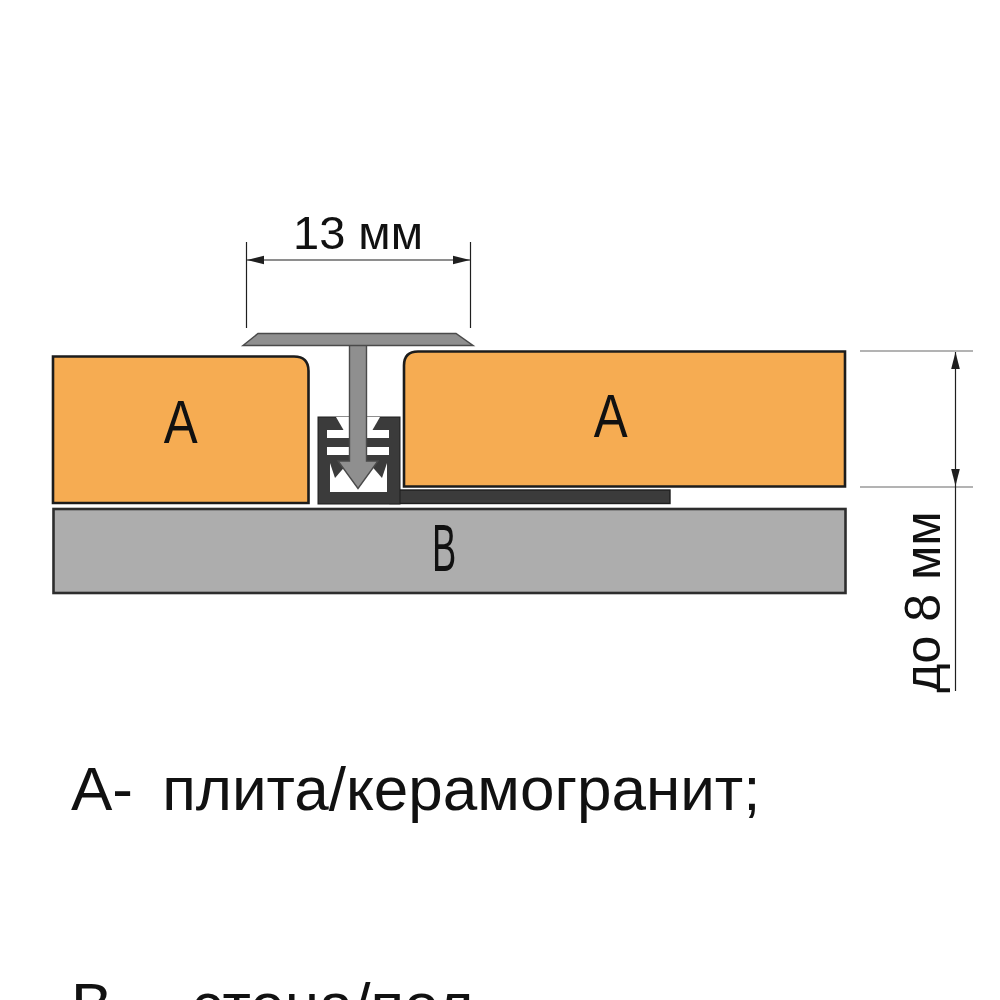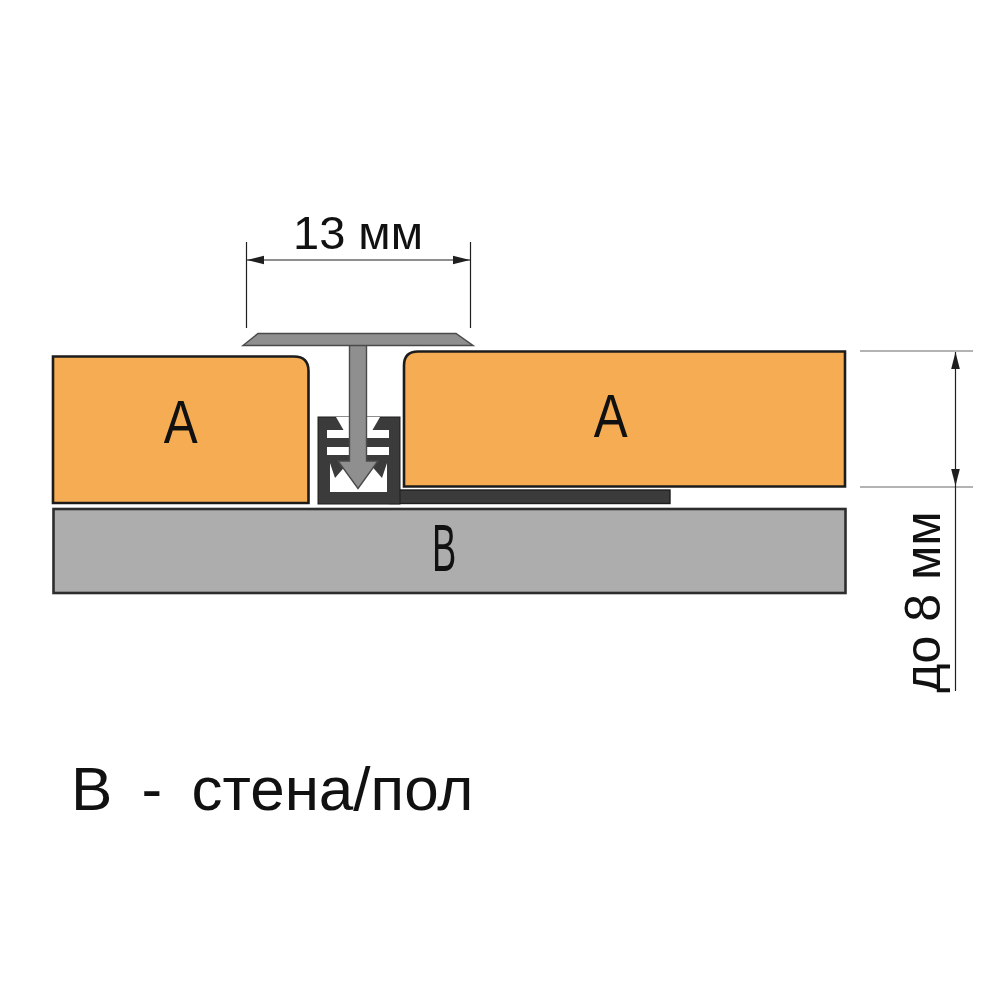--- a/index.html
+++ b/index.html
@@ -91,16 +91,17 @@
 
   <div class="lbl" id="dim-right-label">до 8 мм</div>
 
   <div class="lbl" id="tile-a-left-label"><span class="narrow82">А</span></div>
 
   <div class="lbl" id="tile-a-right-label"><span class="narrow82">А</span></div>
 
   <div class="lbl" id="substrate-b-label"><span class="narrow55">В</span></div>
 
   <div class="lbl" id="legend">
+    <div>А- плита/керамогранит;</div>
     <div>В - стена/пол</div>
   </div>
 
 </div>
 
 </body></html>

